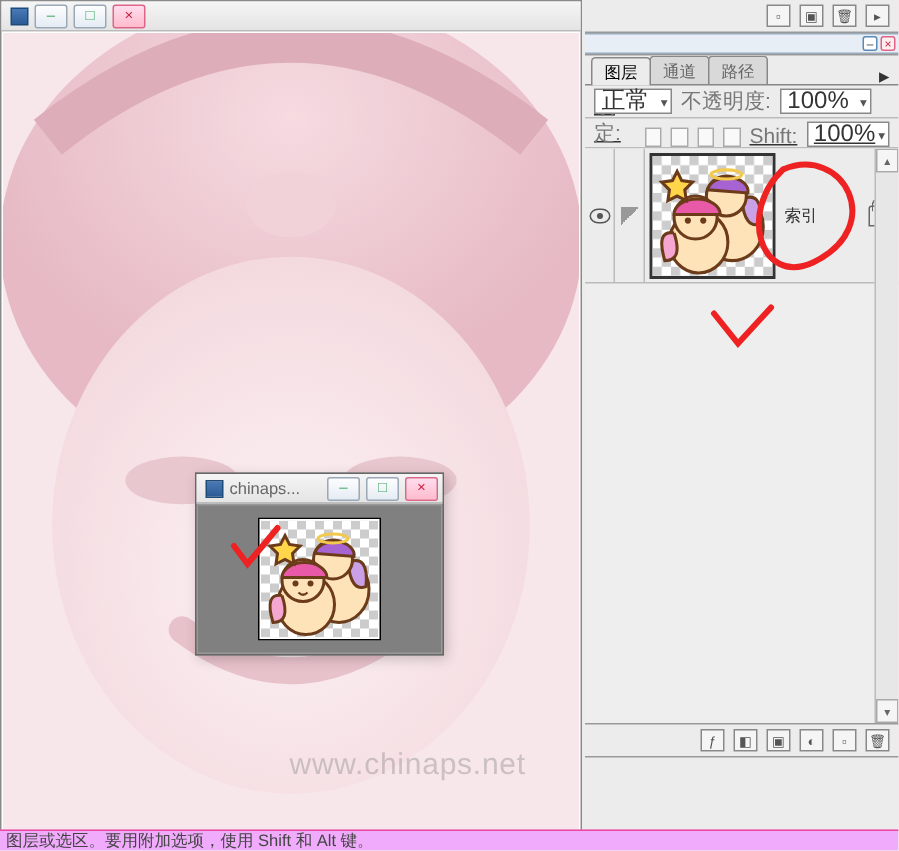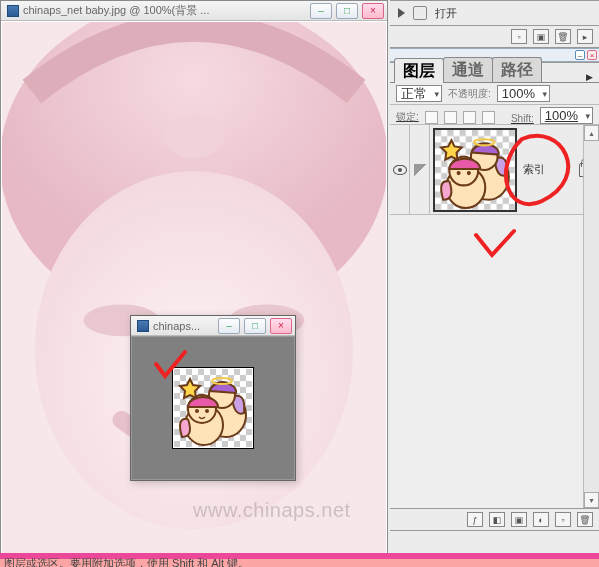--- a/index.html
+++ b/index.html
@@ -47,21 +47,21 @@
   .winbtn.close { border-color:#d68; color:#c24; background:linear-gradient(#fde,#fbc);}
   .doc-body {
     position: absolute; left:1px; top:21px; right:1px; bottom:1px;
     overflow: hidden;
   }
   .doc-body svg.photo { width: 100%; height: 100%; display:block; }
 
   
   .doc-sub {
     position: absolute; left: 130px; top: 315px;
-    width: 166px; height: 166px;
+    width: 166px; height: 122px;
     background: #999;
     border: 1px solid #666;
     box-shadow: 2px 2px 8px rgba(0,0,0,.2);
   }
   .doc-sub .body {
     position:absolute; left:1px; top:21px; right:1px; bottom:1px;
     background:#808080;
     display:flex; align-items:center; justify-content:center;
   }
 
@@ -147,40 +147,39 @@
     align-items:flex-end;
     padding-left:4px;
   }
   .tab {
     padding:2px 8px 1px;
     background:#d9d9d9;
     border:1px solid #888; border-bottom:none;
     margin-right:-1px;
     color:#666;
     border-radius:3px 3px 0 0;
-    font-size:16px;
-    font-weight:bold;
+    font-size:11px;
   }
   .tab.active { background:#ececec; color:#000; position:relative; top:1px;}
   .tabs .tri-menu { margin-left:auto; margin-right:6px; font-size:9px; color:#333; }
 
   .layer-ctrl {
     display:flex; align-items:center; gap:6px;
     height:22px; padding:0 6px;
     border-bottom:1px solid #bbb;
   }
   .select {
     height:17px; border:1px solid #888; background:#fff;
-    padding:0 14px 0 4px; font-size:13px;
+    padding:0 14px 0 4px; font-size:16px;
     position:relative; display:flex; align-items:center;
   }
   .select::after{
     content:"▾"; position:absolute; right:2px; font-size:9px; color:#555;
   }
-  .lbl { color:#777; font-size:10px; }
+  .lbl { color:#777; font-size:14px; }
 
   .layer-lock {
     display:flex; align-items:flex-end; gap:6px;
     height:20px; padding:0 6px;
     border-bottom:1px solid #bbb;
     text-decoration:underline;
   }
   .lock-ico { width:13px;height:13px;border:1px solid #aaa;background:#f9f9f9;}
 
   .layer-list {
@@ -242,34 +241,33 @@
   .watermark {
     position:absolute; left:193px; top:500px;
     font: 20px/1 Arial, sans-serif; color: rgba(120,120,120,.35);
     letter-spacing:.5px;
   }
 
   
   .status {
     position:absolute; left:0; bottom:0;
     width:599px; height:14px;
-    background:#fca5a5;
+    background:#f0abfc;
     font-size:11px; color:#444;
     padding-left:4px;
     display:flex; align-items:center;
-    border-top:6px solid #ec4899;
+    border-top:1px solid #ec4899;
   }
 </style>
 </head>
 <body>
 
 <div class="doc-main">
   <div class="titlebar">
     <span class="ps-icon"></span>
-    <span class="title">chinaps_net baby.jpg @ 100%(背景 ...</span>
     <span class="winbtn">–</span>
     <span class="winbtn">□</span>
     <span class="winbtn close">×</span>
   </div>
   <div class="doc-body">
 
     <svg class="photo" viewBox="0 0 386 534" preserveAspectRatio="xMidYMid slice">
       <defs>
         <radialGradient id="pinkface" cx="50%" cy="58%" r="60%">
           <stop offset="0%" stop-color="#fdf2f4"></stop>
@@ -332,25 +330,20 @@
   </div>
 
   <svg class="anno" style="left:20px;top:30px;width:40px;height:40px">
     <path d="M5 18 L14 30 L34 6"></path>
   </svg>
 </div>
 
 <div class="rightcol">
 
 
-  <div class="actions-row">
-    <span class="tri"></span>
-    <span style="width:14px;height:14px;border:1px solid #888;border-radius:2px"></span>
-    <span>打开</span>
-  </div>
 
   <div class="icon-strip">
     <span class="mini-icon">▫</span>
     <span class="mini-icon">▣</span>
     <span class="mini-icon">🗑</span>
     <span class="mini-icon">▸</span>
   </div>
 
   <div class="pal-hdr">
     <span class="sq">–</span>

